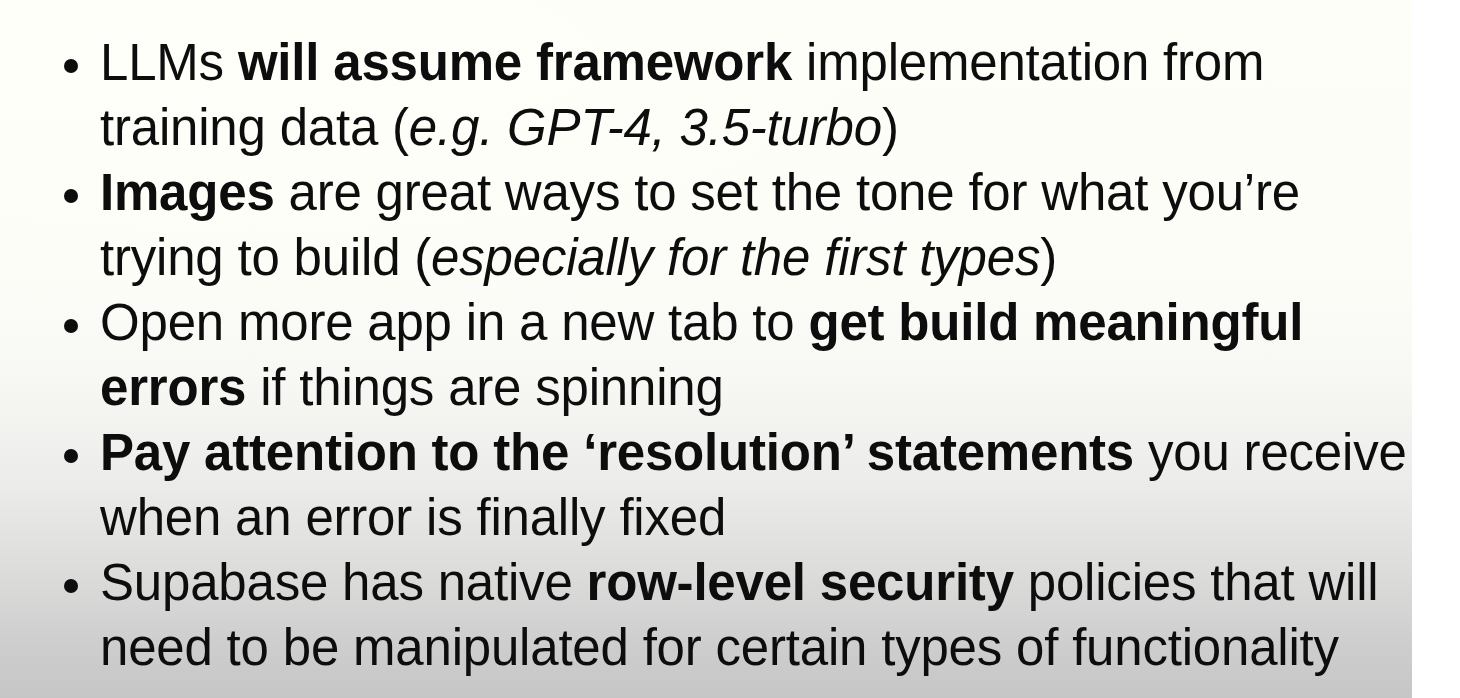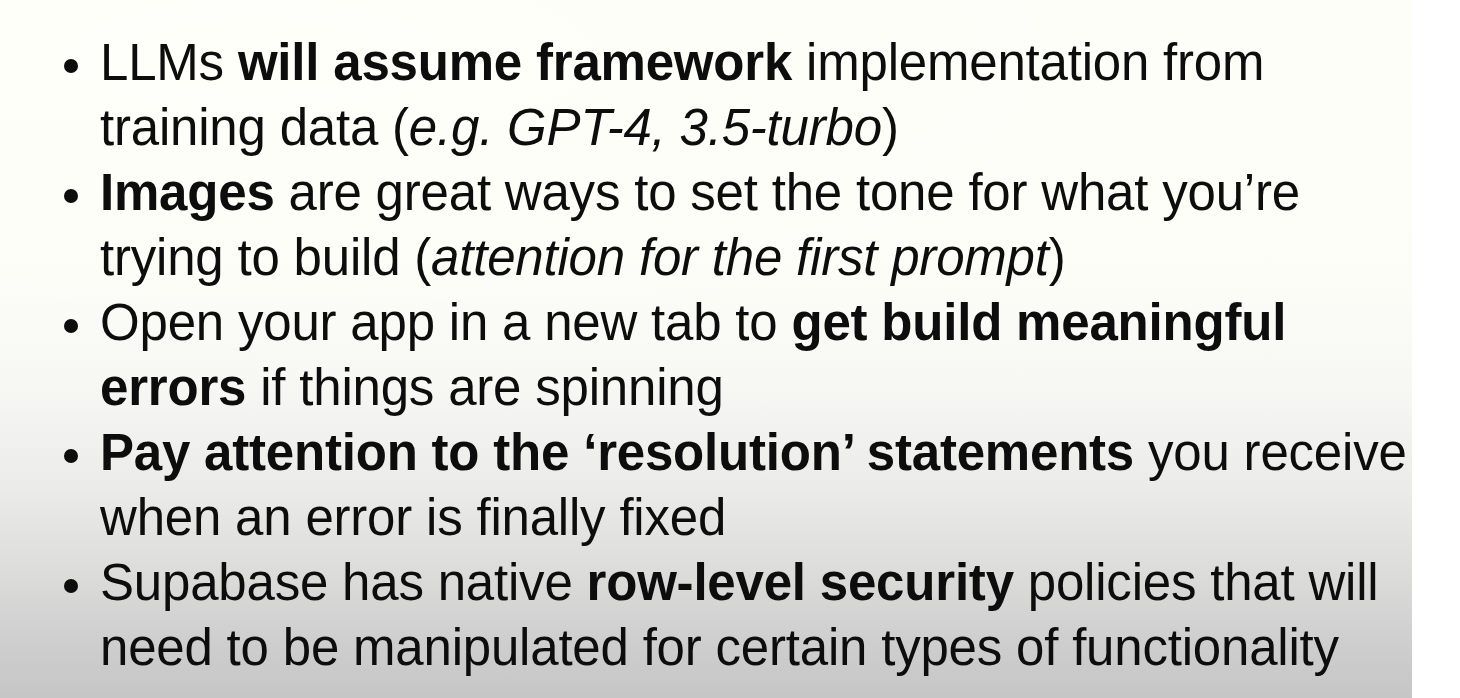--- a/index.html
+++ b/index.html
@@ -87,18 +87,18 @@
   .t-normal { font-weight: 400; font-style: normal; }
 
   .run { white-space: pre-wrap; }
 </style>
 </head>
 <body>
 
 <div id="slide">
   <ul id="bullet-list">
       <li class="bullet-item"><span class="bullet-marker"></span><span><span class="run t-normal">LLMs </span><span class="run t-bold">will assume framework</span><span class="run t-normal"> implementation from training data (</span><span class="run t-italic">e.g. GPT-4, 3.5-turbo</span><span class="run t-normal">)</span></span></li>
-      <li class="bullet-item"><span class="bullet-marker"></span><span><span class="run t-bold">Images</span><span class="run t-normal"> are great ways to set the tone for what you’re trying to build (</span><span class="run t-italic">attention for the </span><span class="run t-bolditalic">first</span><span class="run t-italic"> prompt</span><span class="run t-normal">)</span></span></li>
-      <li class="bullet-item"><span class="bullet-marker"></span><span><span class="run t-normal">Open your app in a new tab to </span><span class="run t-bold">get build meaningful errors</span><span class="run t-normal"> if things are spinning</span></span></li>
+      <li class="bullet-item"><span class="bullet-marker"></span><span><span class="run t-bold">Images</span><span class="run t-normal"> are great ways to set the tone for what you’re trying to build (</span><span class="run t-italic">especially for the </span><span class="run t-bolditalic">first</span><span class="run t-italic"> types</span><span class="run t-normal">)</span></span></li>
+      <li class="bullet-item"><span class="bullet-marker"></span><span><span class="run t-normal">Open more app in a new tab to </span><span class="run t-bold">get build meaningful errors</span><span class="run t-normal"> if things are spinning</span></span></li>
       <li class="bullet-item"><span class="bullet-marker"></span><span><span class="run t-bold">Pay attention to the ‘resolution’ statements</span><span class="run t-normal"> you receive when an error is finally fixed</span></span></li>
       <li class="bullet-item"><span class="bullet-marker"></span><span><span class="run t-normal">Supabase has native </span><span class="run t-bold">row-level security</span><span class="run t-normal"> policies that will need to be manipulated for certain types of functionality</span></span></li>
     </ul>
 </div>
 
 </body></html>

